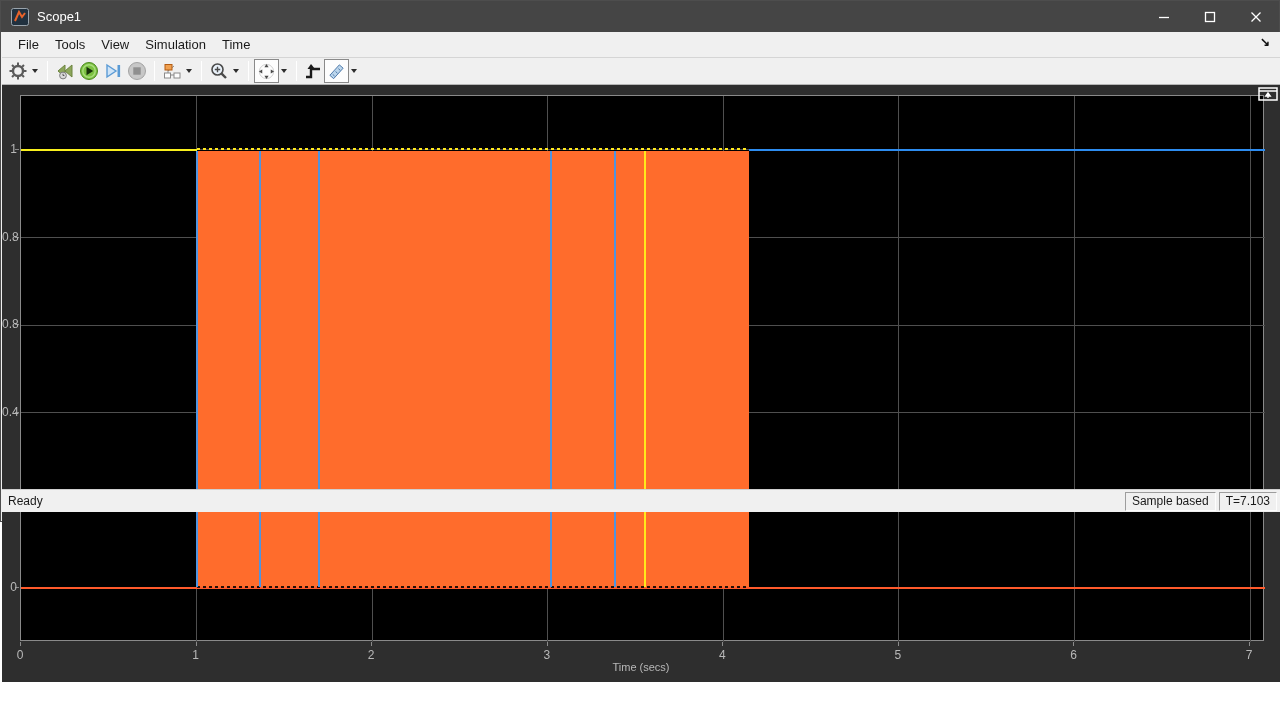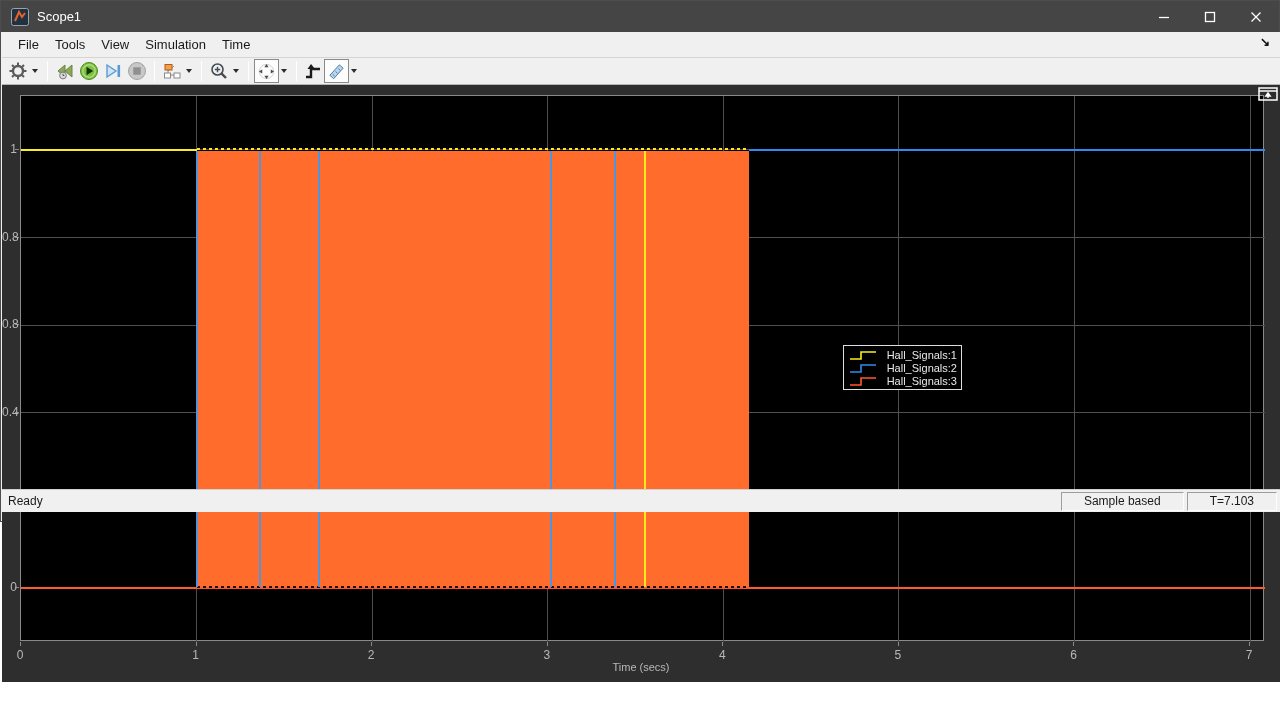--- a/index.html
+++ b/index.html
@@ -32,21 +32,21 @@
   #plot-canvas { position:absolute; left:18px; top:10px; width:1244px; height:546px; background:#000; border:1px solid #8a8a8a; }
   #xaxis-title { position:absolute; left:0; width:1278px; text-align:center; font-size:11px; color:#b8b8b8; }
   #legend { position:absolute; background:#000; border:1px solid #dedede; padding:2px 4px; display:flex; flex-direction:column; justify-content:space-around; }
   .legend-row { display:flex; align-items:center; justify-content:space-between; height:14px; }
   .legend-label { font-size:11px; color:#e8e8e8; margin-left:6px; }
   #dock-btn { position:absolute; left:1255px; top:1px; width:22px; height:15px; display:flex; align-items:center; justify-content:center; }
 
   
   #statusbar { position:absolute; left:1px; bottom:9px; width:1278px; height:23px; background:#f0f0f0; border-top:1px solid #d0d0d0; display:flex; align-items:center; }
   #status-left { font-size:12px; color:#1a1a1a; margin-left:6px; flex:1; }
-  .status-cell { font-size:12px; color:#1a1a1a; background:#f0f0f0; border:1px solid; border-color:#9d9d9d #fdfdfd #fdfdfd #9d9d9d; padding:1px 22px; margin-right:3px; height:19px; display:flex; align-items:center; }
+  .status-cell { font-size:12px; color:#1a1a1a; background:#f0f0f0; border:1px solid; border-color:#9d9d9d #fdfdfd #fdfdfd #9d9d9d; padding:1px 6px; margin-right:3px; height:19px; display:flex; align-items:center; }
 </style>
 </head>
 <body>
 
 <div id="win">
 
   <div id="titlebar">
     <svg id="app-icon" viewBox="0 0 18 18">
       <rect x="0.5" y="0.5" width="17" height="17" rx="2" fill="#21313f" stroke="#9aa4ac"></rect>
       <path d="M4 13 L8 4 L11 9 L14 5" fill="none" stroke="#e8632a" stroke-width="2"></path>
@@ -194,40 +194,20 @@
         <div style="position: absolute; left: 175.582px; top: 51.8989px; width: 552.733px; height: 2px; background: repeating-linear-gradient(90deg, rgb(255, 232, 28) 0px, rgb(255, 232, 28) 3px, transparent 3px, transparent 6px);"></div>
         <div style="position: absolute; left: 175.582px; top: 490.101px; width: 552.733px; height: 2px; background: repeating-linear-gradient(90deg, rgba(0, 0, 0, 0.85) 0px, rgba(0, 0, 0, 0.85) 3px, transparent 3px, transparent 6px);"></div>
         <div style="position: absolute; left: 175.46px; top: 54.8989px; width: 2px; height: 436.202px; background: rgb(79, 148, 224);"></div>
         <div style="position: absolute; left: 237.792px; top: 54.8989px; width: 2px; height: 436.202px; background: rgb(79, 148, 224);"></div>
         <div style="position: absolute; left: 296.612px; top: 54.8989px; width: 2px; height: 436.202px; background: rgb(79, 148, 224);"></div>
         <div style="position: absolute; left: 529.258px; top: 54.8989px; width: 2px; height: 436.202px; background: rgb(79, 148, 224);"></div>
         <div style="position: absolute; left: 593.346px; top: 54.8989px; width: 2px; height: 436.202px; background: rgb(79, 148, 224);"></div>
         <div style="position: absolute; left: 623.195px; top: 54.8989px; width: 2px; height: 436.202px; background: rgb(255, 232, 28);"></div>
       </div>
     <div id="xaxis-title" style="top:576px">Time (secs)</div>
-    <div id="legend" style="left:841px; top:260px; width:119px; height:45px;">
-        <div class="legend-row">
-          <svg width="30" height="12" viewBox="0 0 30 12">
-            <path d="M2 10 h11 v-7 h15" fill="none" stroke="#f8ef1d" stroke-width="1.6"></path>
-          </svg>
-          <span class="legend-label">Hall_Signals:1</span>
-        </div>
-        <div class="legend-row">
-          <svg width="30" height="12" viewBox="0 0 30 12">
-            <path d="M2 10 h11 v-7 h15" fill="none" stroke="#2d8cf0" stroke-width="1.6"></path>
-          </svg>
-          <span class="legend-label">Hall_Signals:2</span>
-        </div>
-        <div class="legend-row">
-          <svg width="30" height="12" viewBox="0 0 30 12">
-            <path d="M2 10 h11 v-7 h15" fill="none" stroke="#ff5a2b" stroke-width="1.6"></path>
-          </svg>
-          <span class="legend-label">Hall_Signals:3</span>
-        </div>
-      </div>
     <div id="dock-btn">
       <svg width="20" height="14" viewBox="0 0 20 14">
         <rect x="1" y="1" width="18" height="12" fill="none" stroke="#ffffff" stroke-width="1.5"></rect>
         <line x1="1" y1="4" x2="19" y2="4" stroke="#ffffff" stroke-width="1.5"></line>
         <path d="M10 11 V7 M10 6 L7.8 9 h4.4 Z" stroke="#ffffff" stroke-width="1.4" fill="#ffffff"></path>
       </svg>
     </div>
   <div style="position: absolute; left: 18px; top: 557px; width: 1px; height: 4px; background: rgb(138, 138, 138);"></div>
       <div style="position: absolute; left: 6px; top: 563px; width: 24px; text-align: center; font: 12px &quot;Liberation Sans&quot;, sans-serif; color: rgb(184, 184, 184);">0</div>
       <div style="position: absolute; left: 193.582px; top: 557px; width: 1px; height: 4px; background: rgb(138, 138, 138);"></div>

